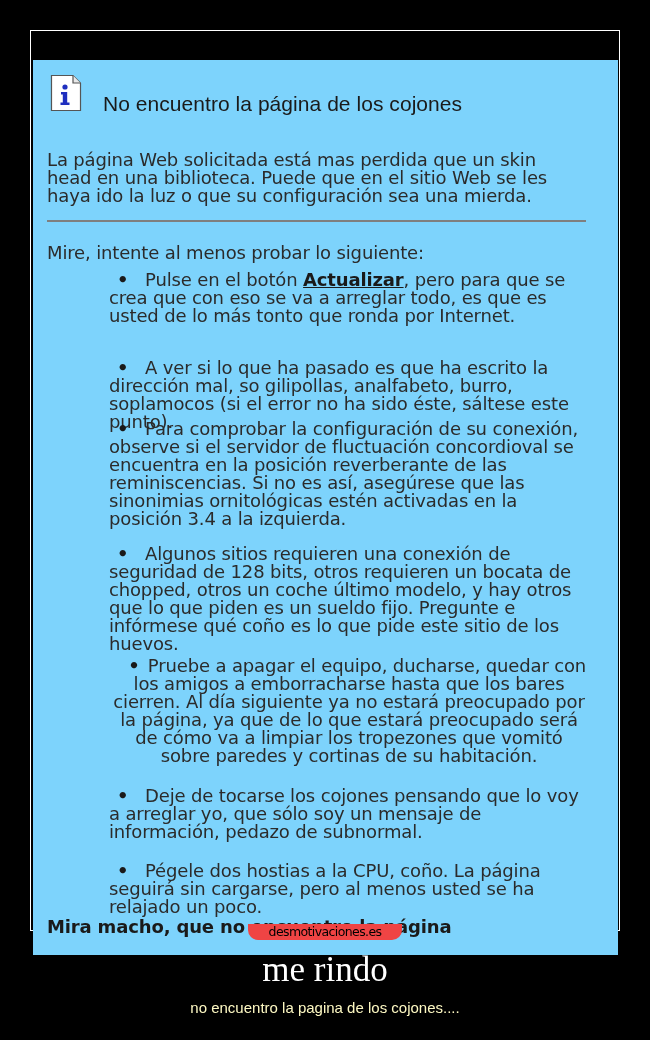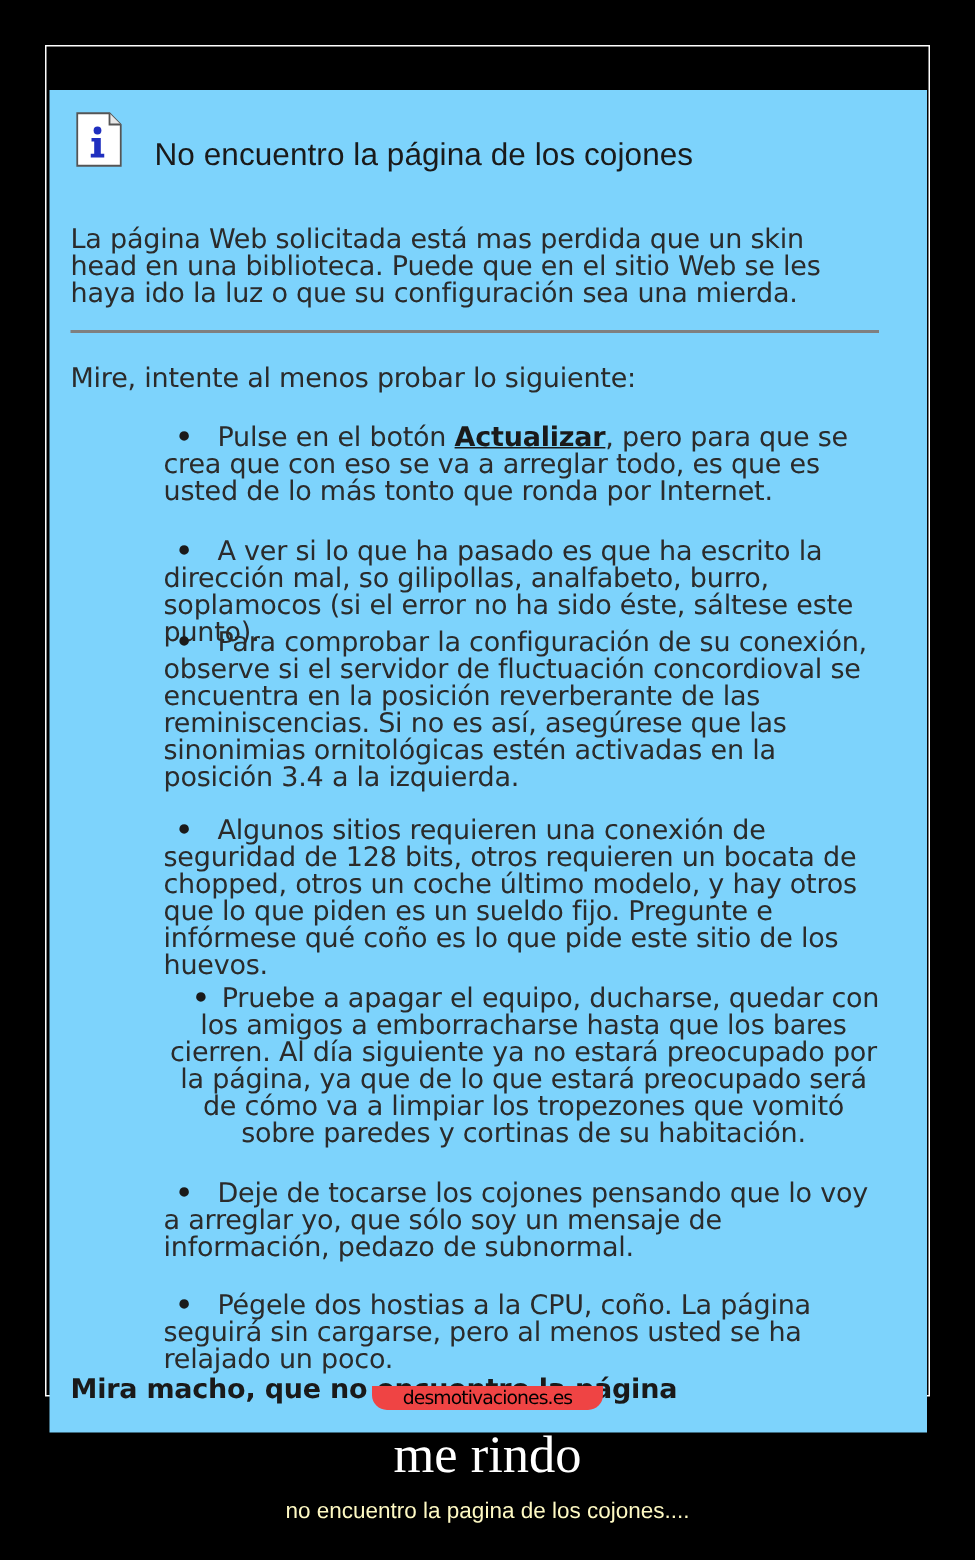--- a/index.html
+++ b/index.html
@@ -166,21 +166,21 @@
 
   <div class="title">No encuentro la página de los cojones</div>
 
   <div class="intro text">La página Web solicitada está mas perdida que un skin head en una biblioteca. Puede que en el sitio Web se les haya ido la luz o que su configuración sea una mierda.</div>
 
   <div class="separator"></div>
 
   <div class="lead text">Mire, intente al menos probar lo siguiente:</div>
 
   <ul class="bullets text">
-    <li class="bullet-item" style="top:223px;">
+    <li class="bullet-item" style="top:211px;">
       <span class="bullet-dot">•</span><span>Pulse en el botón </span><span class="link-actualizar">Actualizar</span><span>, pero para que se crea que con eso se va a arreglar todo, es que es usted de lo más tonto que ronda por Internet.</span>
     </li>
     <li class="bullet-item" style="top:299px;">
       <span class="bullet-dot">•</span><span>A ver si lo que ha pasado es que ha escrito la dirección mal, so gilipollas, analfabeto, burro, soplamocos (si el error no ha sido éste, sáltese este punto).</span>
     </li>
     <li class="bullet-item" style="top:360px;">
       <span class="bullet-dot">•</span><span>Para comprobar la configuración de su conexión, observe si el servidor de fluctuación concordioval se encuentra en la posición reverberante de las reminiscencias. Si no es así, asegúrese que las sinonimias ornitológicas estén activadas en la posición 3.4 a la izquierda.</span>
     </li>
     <li class="bullet-item" style="top:485px;">
       <span class="bullet-dot">•</span><span>Algunos sitios requieren una conexión de seguridad de 128 bits, otros requieren un bocata de chopped, otros un coche último modelo, y hay otros que lo que piden es un sueldo fijo. Pregunte e infórmese qué coño es lo que pide este sitio de los huevos.</span>

